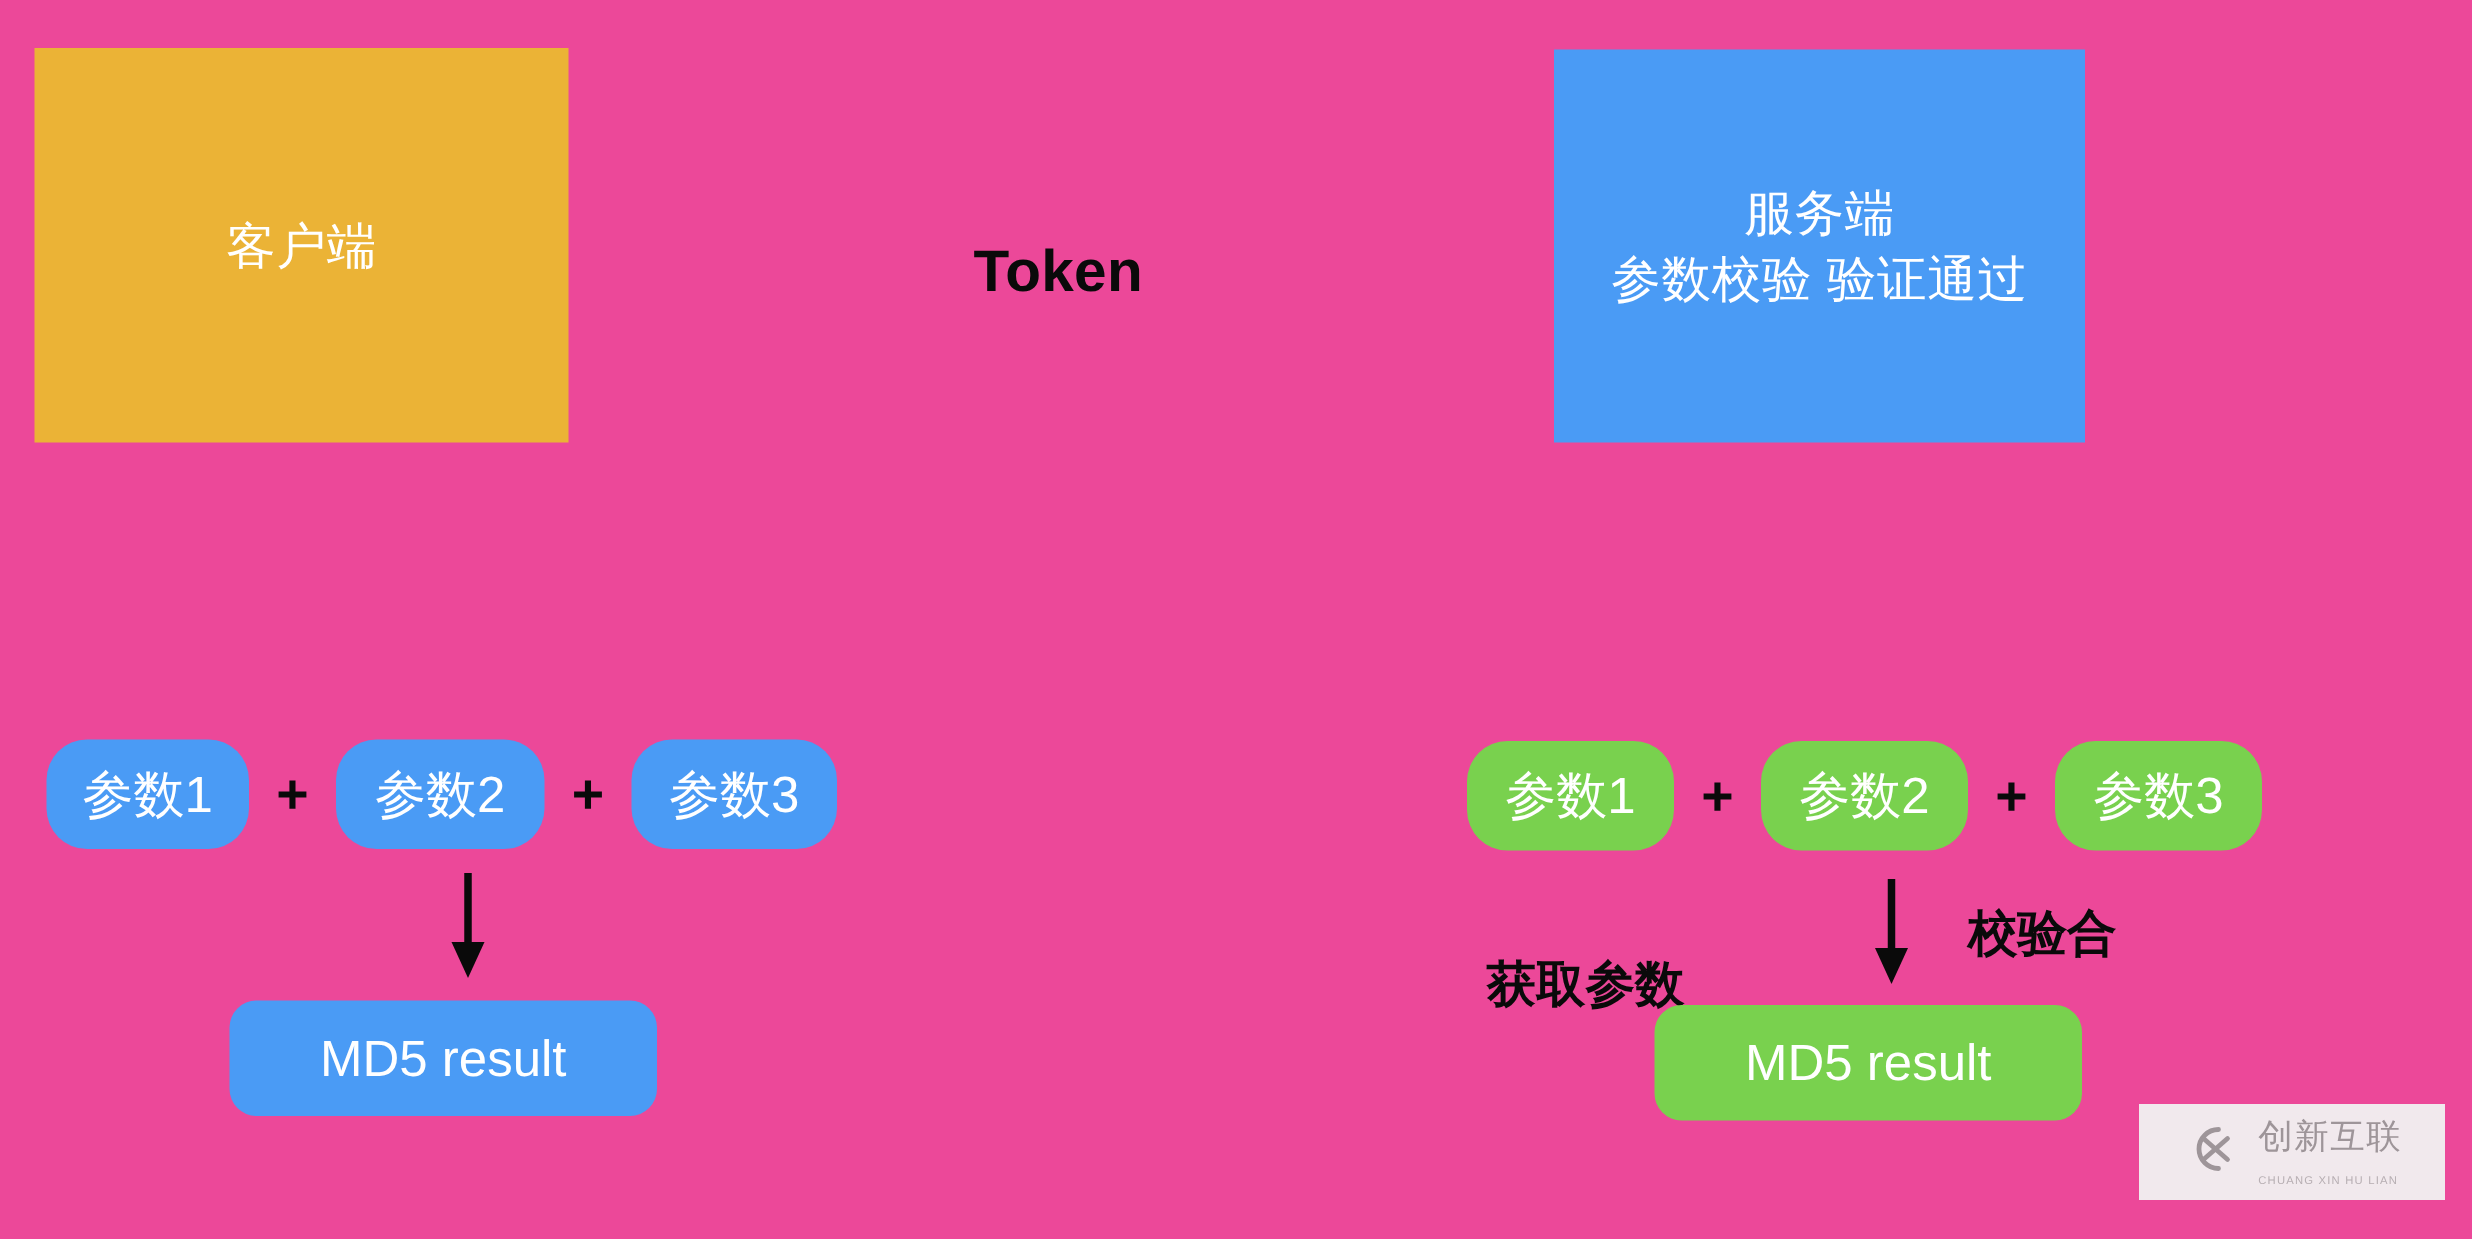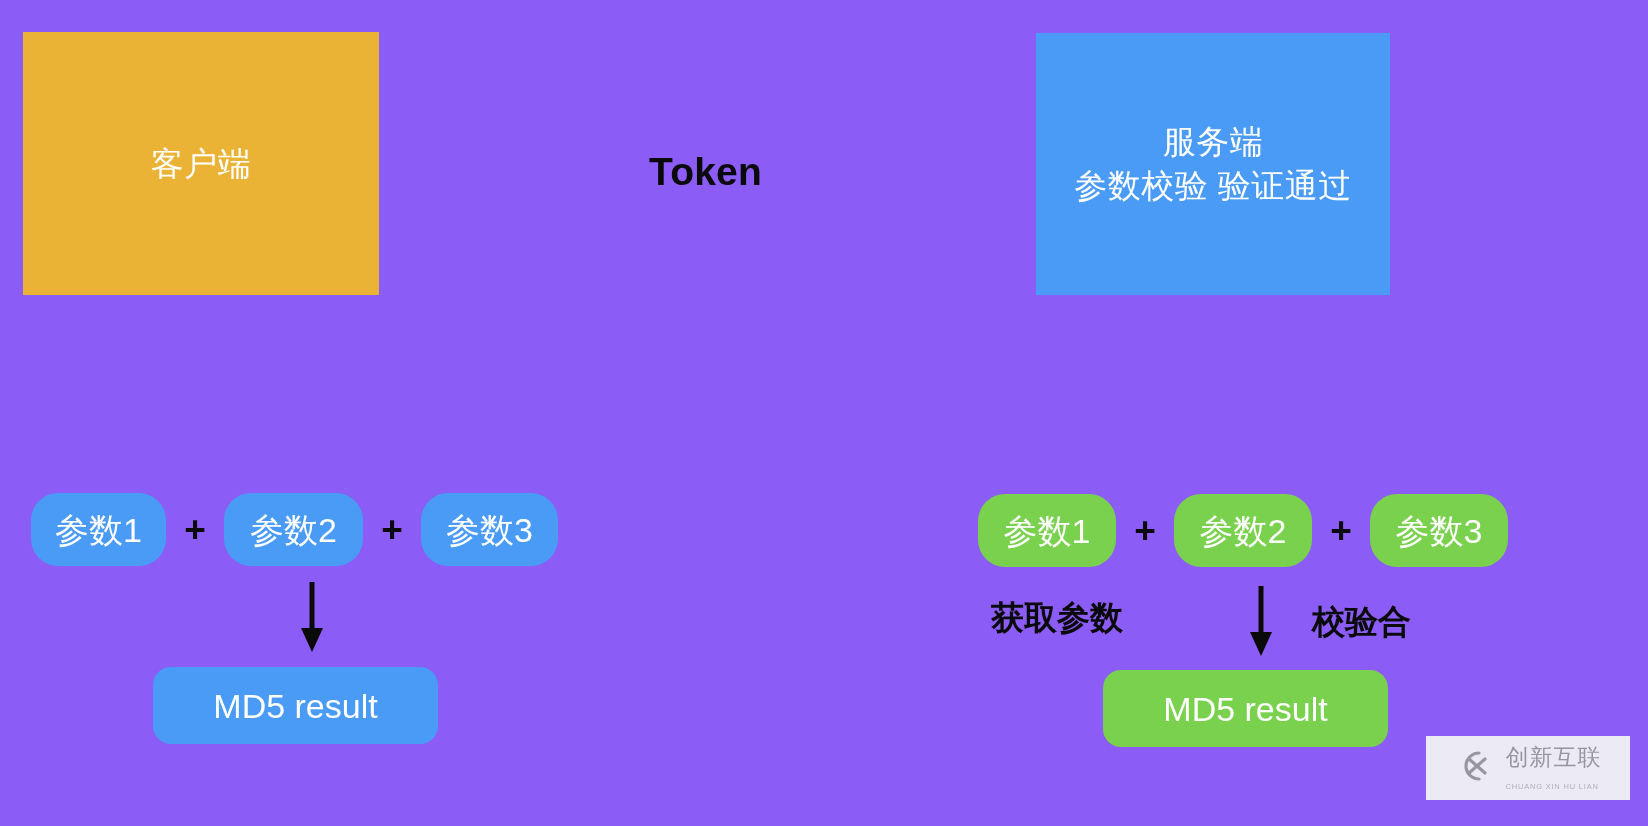--- a/index.html
+++ b/index.html
@@ -7,21 +7,21 @@
     padding: 0;
     background: #ffffff;
   }
   body {
     font-family: "Liberation Sans", "DejaVu Sans", sans-serif;
   }
   #canvas {
     position: relative;
     width: 1648px;
     height: 826px;
-    background: #8b5cf6;
+    background: #ec4899;
     overflow: hidden;
   }
 
   
   .panel {
     position: absolute;
     display: flex;
     flex-direction: column;
     align-items: center;
     justify-content: center;
@@ -51,21 +51,21 @@
     top: 33px;
     width: 354px;
     height: 262px;
     background: #4A9BF5;
   }
 
   
   #token-label {
     position: absolute;
     left: 649px;
-    top: 150px;
+    top: 160px;
     font-size: 39px;
     font-weight: bold;
     color: #0a0a0a;
     letter-spacing: 0.2px;
   }
 
   
   .param-row {
     position: absolute;
     display: flex;
@@ -116,21 +116,21 @@
 
   
   .annotation {
     position: absolute;
     font-size: 33px;
     font-weight: bold;
     color: #0a0a0a;
     white-space: nowrap;
     line-height: 1;
   }
-  #annotation-fetch { left: 991px; top: 601px; }
+  #annotation-fetch { left: 991px; top: 639px; }
   #annotation-verify { left: 1312px; top: 605px; }
 
   
   .md5-box {
     position: absolute;
     display: flex;
     align-items: center;
     justify-content: center;
     color: #ffffff;
     font-size: 34px;

